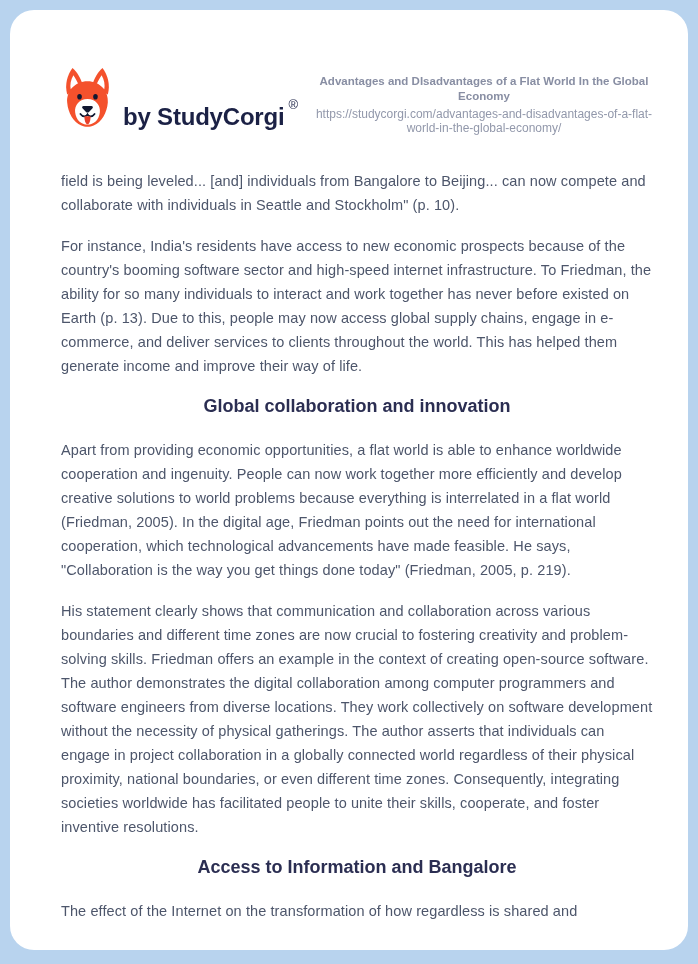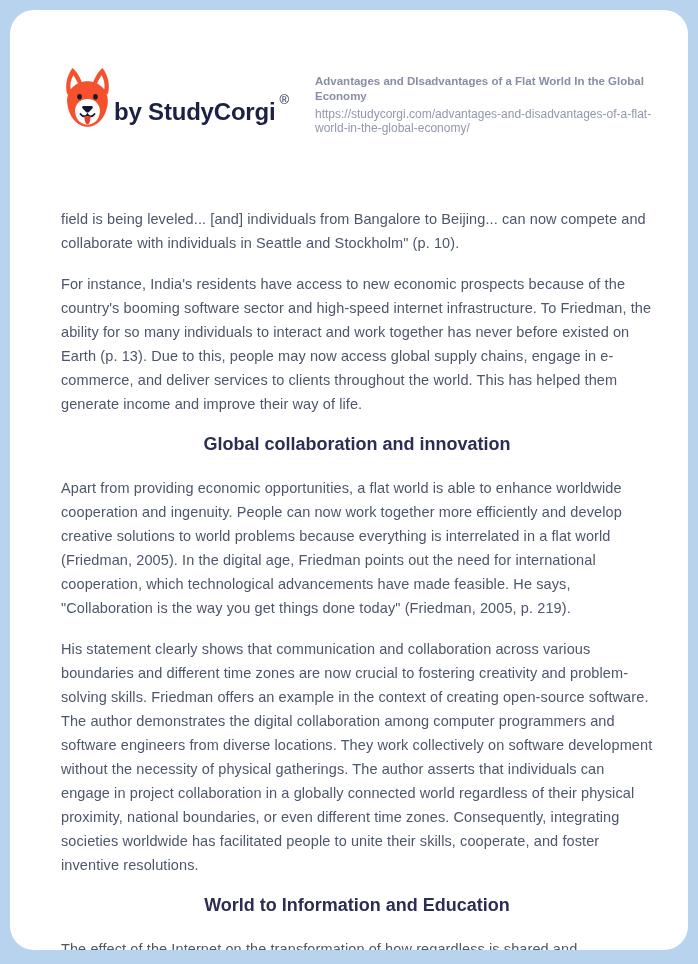--- a/index.html
+++ b/index.html
@@ -30,61 +30,62 @@
     overflow:hidden;
   }
   
   .doc-header{
     display:flex;
     justify-content:space-between;
     align-items:flex-start;
   }
   .brand{
     display:flex;
-    align-items:center;
+    align-items:flex-end;
+    gap:9px;
     flex:0 0 auto;
   }
   .brand svg{display:block;width:53px;height:64px;}
   .brand-text{
     margin-top:25px;
     font-size:24px;
     font-weight:bold;
     letter-spacing:-0.2px;
     color:var(--brand-navy);
     white-space:nowrap;
   }
   .brand-text sup{
     font-size:13px;
     font-weight:normal;
     position:relative;
     top:-7px;
     margin-left:4px;
   }
   .doc-meta{
     width:338px;
-    text-align:left;
+    text-align:center;
     padding-top:7px;
   }
   .doc-title{
     font-size:11.5px;
     line-height:15px;
     font-weight:bold;
     color:var(--meta-title-color);
   }
   .doc-url{
     display:block;
     margin-top:3px;
     font-size:12px;
     line-height:14px;
     color:var(--meta-url-color);
     text-decoration:none;
     overflow-wrap:break-word;
   }
   
-  .article{margin-top:72px;}
+  .article{margin-top:34px;}
   .article p{
     font-size:14.5px;
     line-height:24px;
     letter-spacing:0.1px;
     color:var(--body-text-color);
     margin:0 0 17px 0;
   }
   .article h2{
     font-size:18px;
     line-height:22px;
@@ -134,18 +135,18 @@
     </header>
 
     <main class="article">
       <p>field is being leveled... [and] individuals from Bangalore to Beijing... can now compete and collaborate with individuals in Seattle and Stockholm" (p. 10).</p>
       <p>For instance, India's residents have access to new economic prospects because of the country's booming software sector and high-speed internet infrastructure. To Friedman, the ability for so many individuals to interact and work together has never before existed on Earth (p. 13). Due to this, people may now access global supply chains, engage in e-commerce, and deliver services to clients throughout the world. This has helped them generate income and improve their way of life.</p>
 
       <h2>Global collaboration and innovation</h2>
       <p>Apart from providing economic opportunities, a flat world is able to enhance worldwide cooperation and ingenuity. People can now work together more efficiently and develop creative solutions to world problems because everything is interrelated in a flat world (Friedman, 2005). In the digital age, Friedman points out the need for international cooperation, which technological advancements have made feasible. He says, "Collaboration is the way you get things done today" (Friedman, 2005, p. 219).</p>
       <p>His statement clearly shows that communication and collaboration across various boundaries and different time zones are now crucial to fostering creativity and problem-solving skills. Friedman offers an example in the context of creating open-source software. The author demonstrates the digital collaboration among computer programmers and software engineers from diverse locations. They work collectively on software development without the necessity of physical gatherings. The author asserts that individuals can engage in project collaboration in a globally connected world regardless of their physical proximity, national boundaries, or even different time zones. Consequently, integrating societies worldwide has facilitated people to unite their skills, cooperate, and foster inventive resolutions.</p>
 
-      <h2>World to Information and Education</h2>
+      <h2>Access to Information and Bangalore</h2>
       <p>The effect of the Internet on the transformation of how regardless is shared and</p>
     </main>
 
   </div>
 </div>
 
 </body></html>

